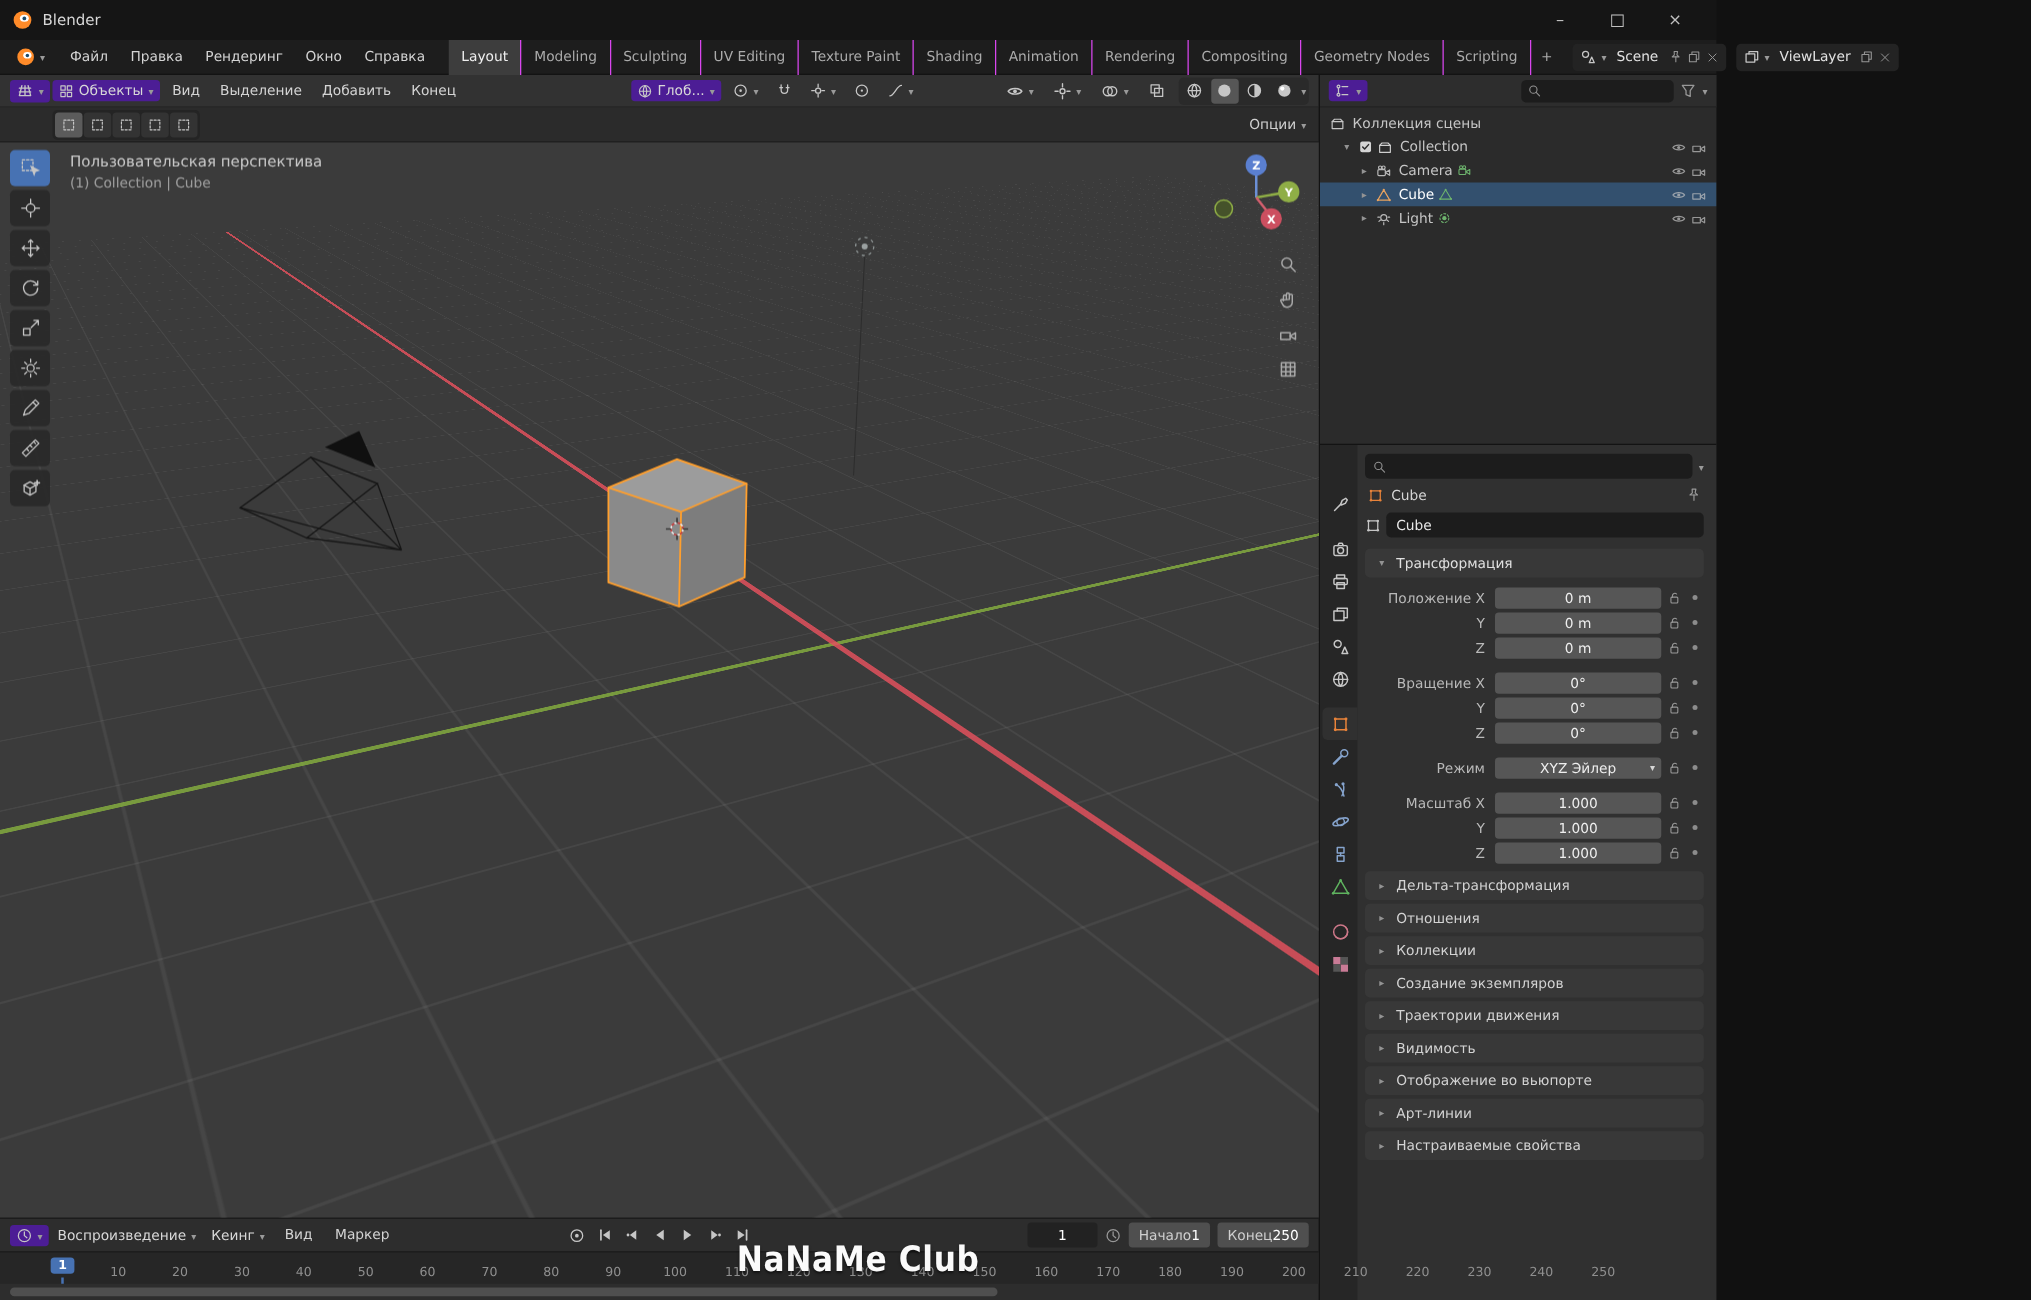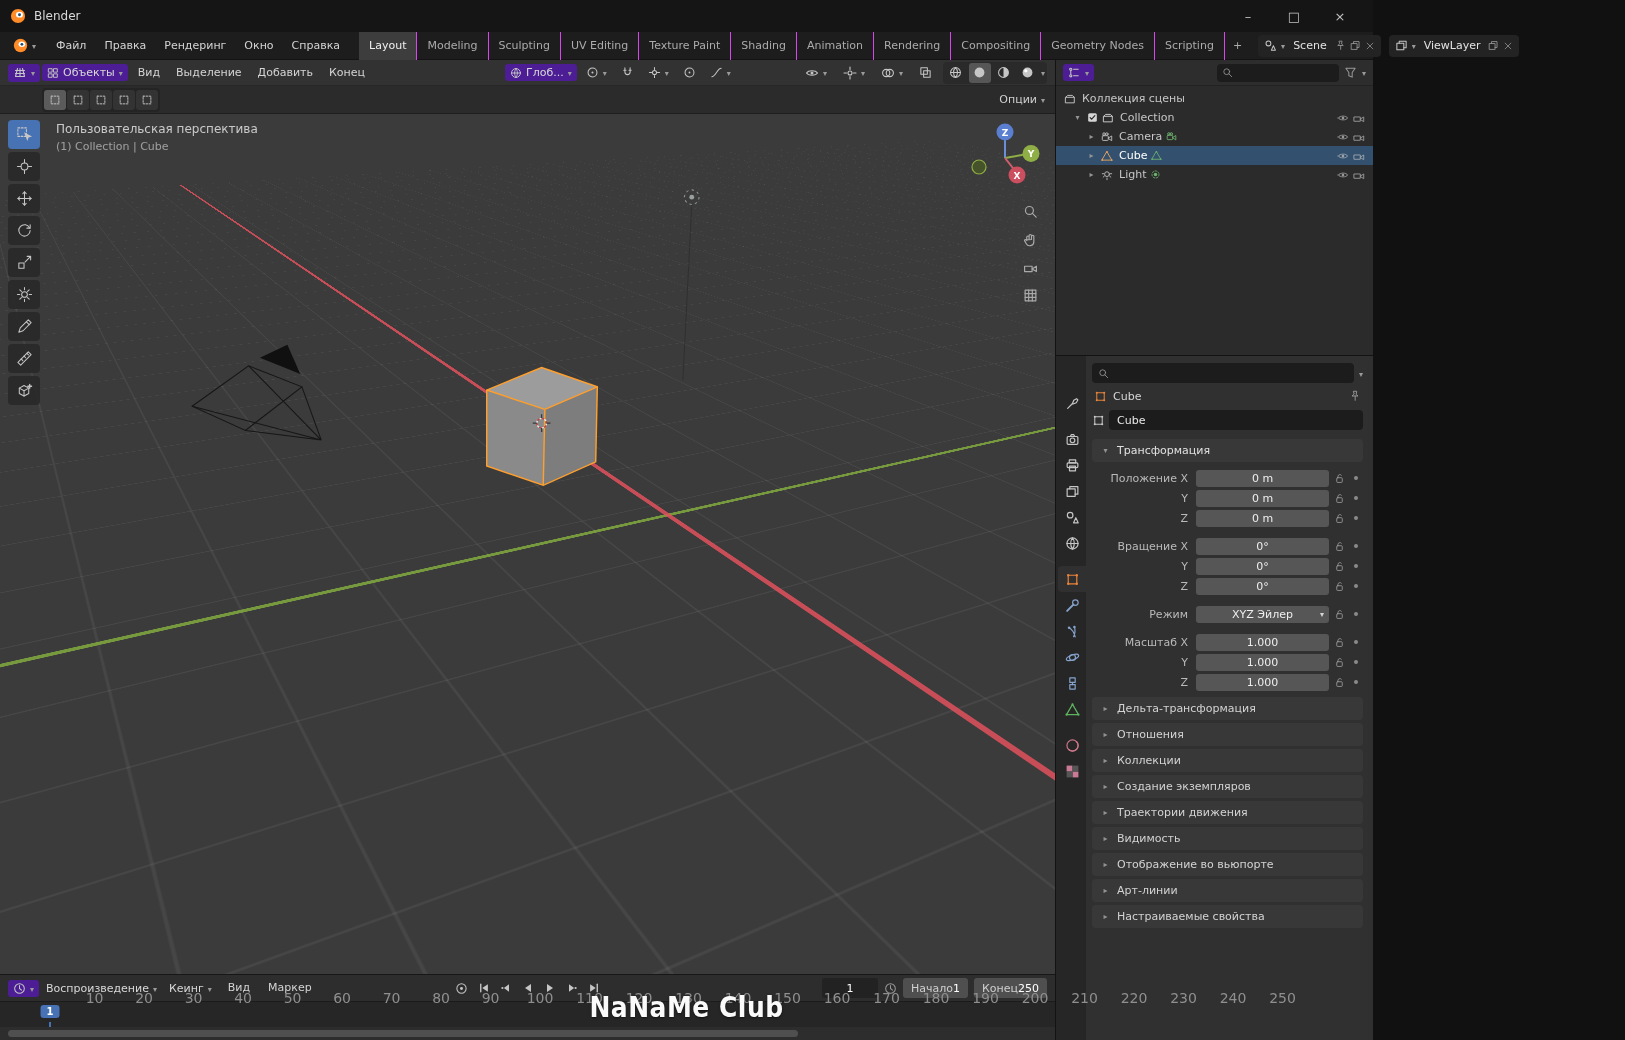--- a/index.html
+++ b/index.html
@@ -71,21 +71,21 @@
 .timeline{height:66px;background:#2d2d2d;border-top:1px solid #171717;flex:0 0 auto;display:flex;flex-direction:column}
 .tl-header{height:26px;display:flex;align-items:center;padding:0 8px;gap:2px;position:relative}
 #tlMenus{display:flex}
 .transport{position:absolute;left:50%;transform:translateX(-50%);display:flex;align-items:center;gap:2px}
 .tbtn{width:20px;height:20px;display:flex;align-items:center;justify-content:center;border-radius:3px}
 .tl-right{margin-left:auto;display:flex;align-items:center;gap:6px}
 .frame-field{width:56px;height:20px;background:#222;border-radius:3px;display:flex;align-items:center;justify-content:center;color:#fff}
 .range-pill{height:20px;background:#4f4f4f;border-radius:3px;display:flex;align-items:center;padding:0 8px;gap:0}
 .range-label{color:#cfcfcf}.range-value{color:#fff}
 #ruler{height:26px;background:#262626;position:relative;border-top:1px solid #1b1b1b}
-.tick{position:absolute;bottom:21px;transform:translateX(-50%);color:#8f8f8f;font-size:14px}
+.tick{position:absolute;bottom:3px;transform:translateX(-50%);color:#8f8f8f;font-size:10px}
 #playhead{position:absolute;top:3px;bottom:0;z-index:2}
 .ph-pill{background:#4772b3;color:#fff;font-size:10px;font-weight:bold;border-radius:3px;padding:1px 6px;transform:translateX(-50%);display:inline-block}
 .ph-line{position:absolute;left:-1px;top:17px;bottom:0;width:2px;background:#4772b3}
 .tl-scroll{flex:1;display:flex;align-items:center;padding:0 8px}
 .scroll-thumb{height:7px;border-radius:3.5px;background:#4f4f4f;width:76%}
 
 .outliner{height:296px;background:#2b2b2b;border-bottom:1px solid #131313;display:flex;flex-direction:column;flex:0 0 auto}
 .outl-header{height:26px;background:#2d2d2d;display:flex;align-items:center;gap:5px;padding:0 7px;border-bottom:1px solid #222}
 .search-pill{flex:1;max-width:150px;height:18px;background:#1c1c1c;border-radius:4px;display:flex;align-items:center;padding:0 5px;gap:4px}
 #outlRows{padding-top:3px}

